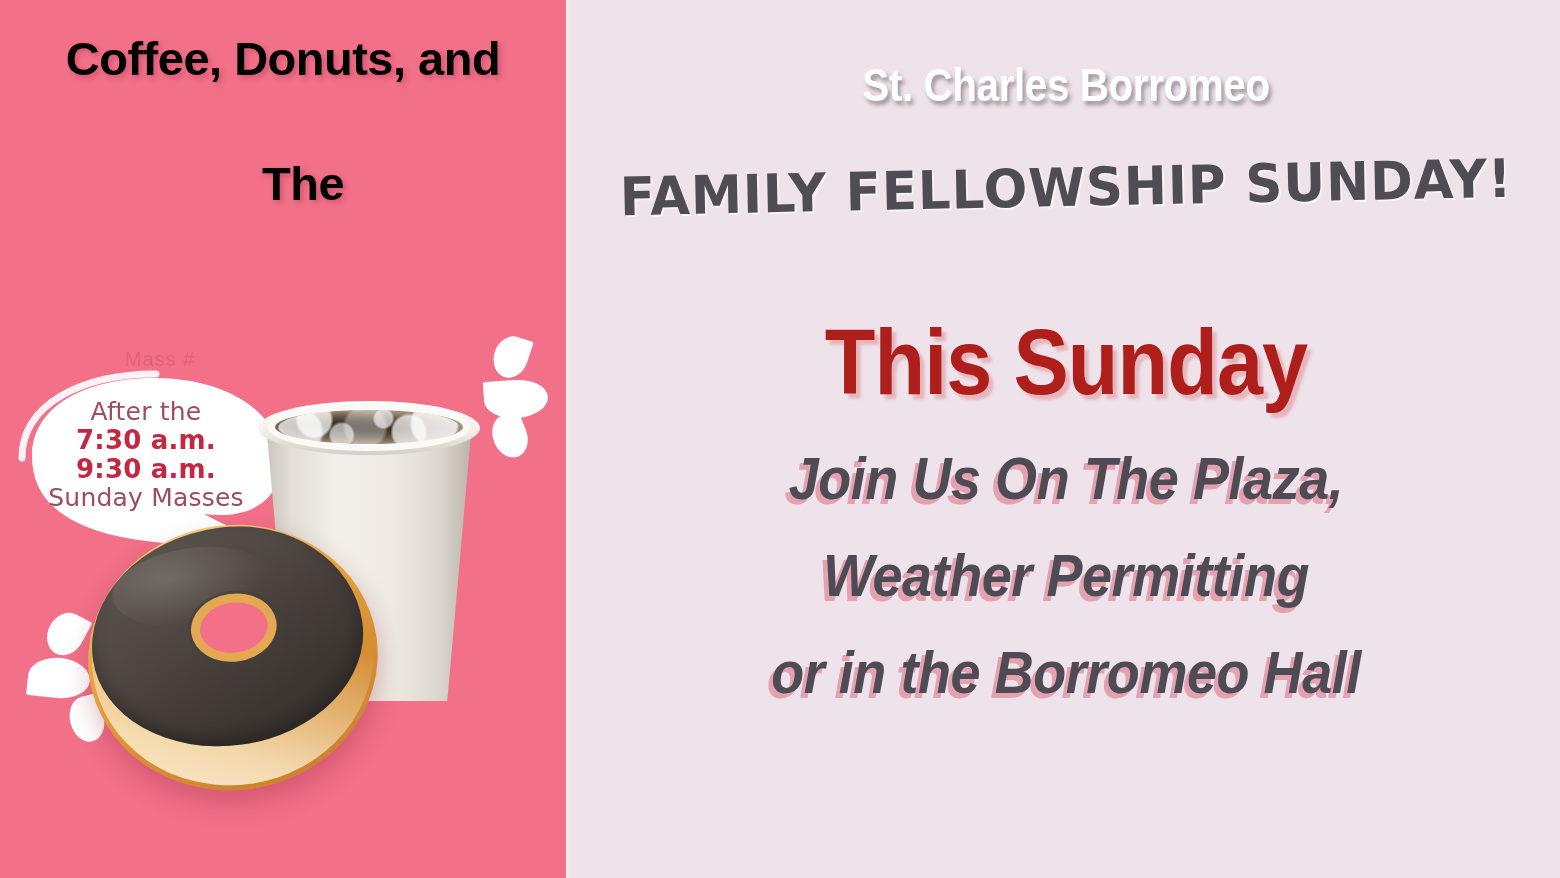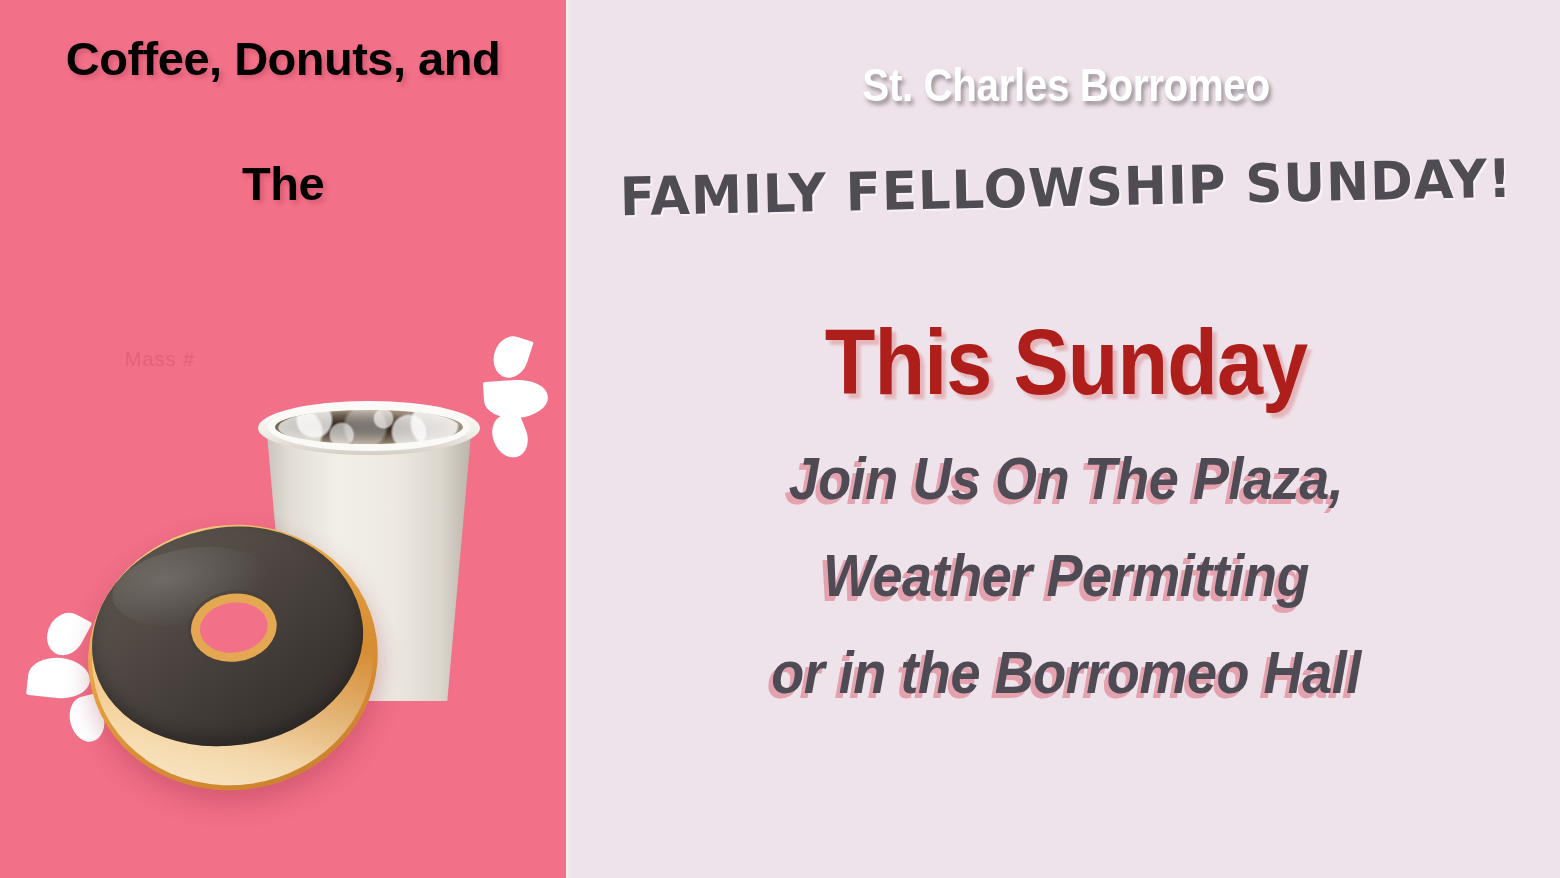--- a/index.html
+++ b/index.html
@@ -44,21 +44,21 @@
     width: 566px;
     text-align: center;
     color: #000000;
     text-shadow: 3px 3px 5px rgba(150,35,60,0.30);
     letter-spacing: -0.5px;
     line-height: 1.0;
     white-space: nowrap;
   }
   #hl1 { top: 35px;  font-size: 47px; font-weight: bold; }
   #hl2 { top: 100px; font-size: 47px; font-weight: bold; }
-  #hl3 { top: 160px; font-size: 47px; font-weight: bold; }
+  #hl3 { top: 160px; font-size: 47px; font-weight: bold; padding-left: 20px; }
   #hl4 {
     top: 228px;
     font-size: 50px;
     font-weight: bold;
     letter-spacing: 1.5px;
     font-family: "DejaVu Sans", sans-serif;
     text-shadow: 3px 3px 6px rgba(150,35,60,0.32);
   }
 
   
@@ -306,20 +306,34 @@
       <div class="drop" style="left:18px; top:44px; width:64px; height:38px; border-radius:5% 60% 60% 60%; transform:rotate(-4deg);"></div>
       <div class="drop" style="left:27px; top:78px; width:34px; height:44px; transform:rotate(-22deg);"></div>
     </div>
 
     <div class="splash" id="splash-bottom" style="left:22px; top:612px; width:120px; height:130px;">
       <div class="drop" style="left:26px; top:0px; width:36px; height:44px; transform:rotate(28deg);"></div>
       <div class="drop" style="left:6px; top:46px; width:62px; height:40px; border-radius:60% 60% 60% 5%; transform:rotate(6deg);"></div>
       <div class="drop" style="left:48px; top:84px; width:34px; height:46px; transform:rotate(-14deg);"></div>
     </div>
 
+    <div id="bubble-wrap">
+      <svg id="bubble-svg" width="290" height="180" viewBox="0 0 290 180">
+        <path d="M24,88 C24,38 78,10 146,10 C214,10 268,40 272,88
+                 C276,134 240,152 196,146 C214,156 236,166 262,172
+                 C210,180 148,178 100,166 C50,152 24,128 24,88 Z" fill="#FFFFFF"></path>
+        <path d="M14,90 C14,36 74,6 148,6" fill="none" stroke="#FFFFFF" stroke-width="7" stroke-linecap="round" opacity="0.9"></path>
+      </svg>
+      <div id="bubble-text">
+        <div class="bub-l1">After the</div>
+        <div class="bub-l2">7:30 a.m.</div>
+        <div class="bub-l3">9:30 a.m.</div>
+        <div class="bub-l4">Sunday Masses</div>
+      </div>
+    </div>
 
     <div id="coffee-cup">
       <div id="cup-body"></div>
       <div id="cup-rim"></div>
       <div id="cup-coffee"></div>
       <div id="cup-foam"></div>
       <div id="cup-rim-inner"></div>
     </div>
 
     <div id="donut">

